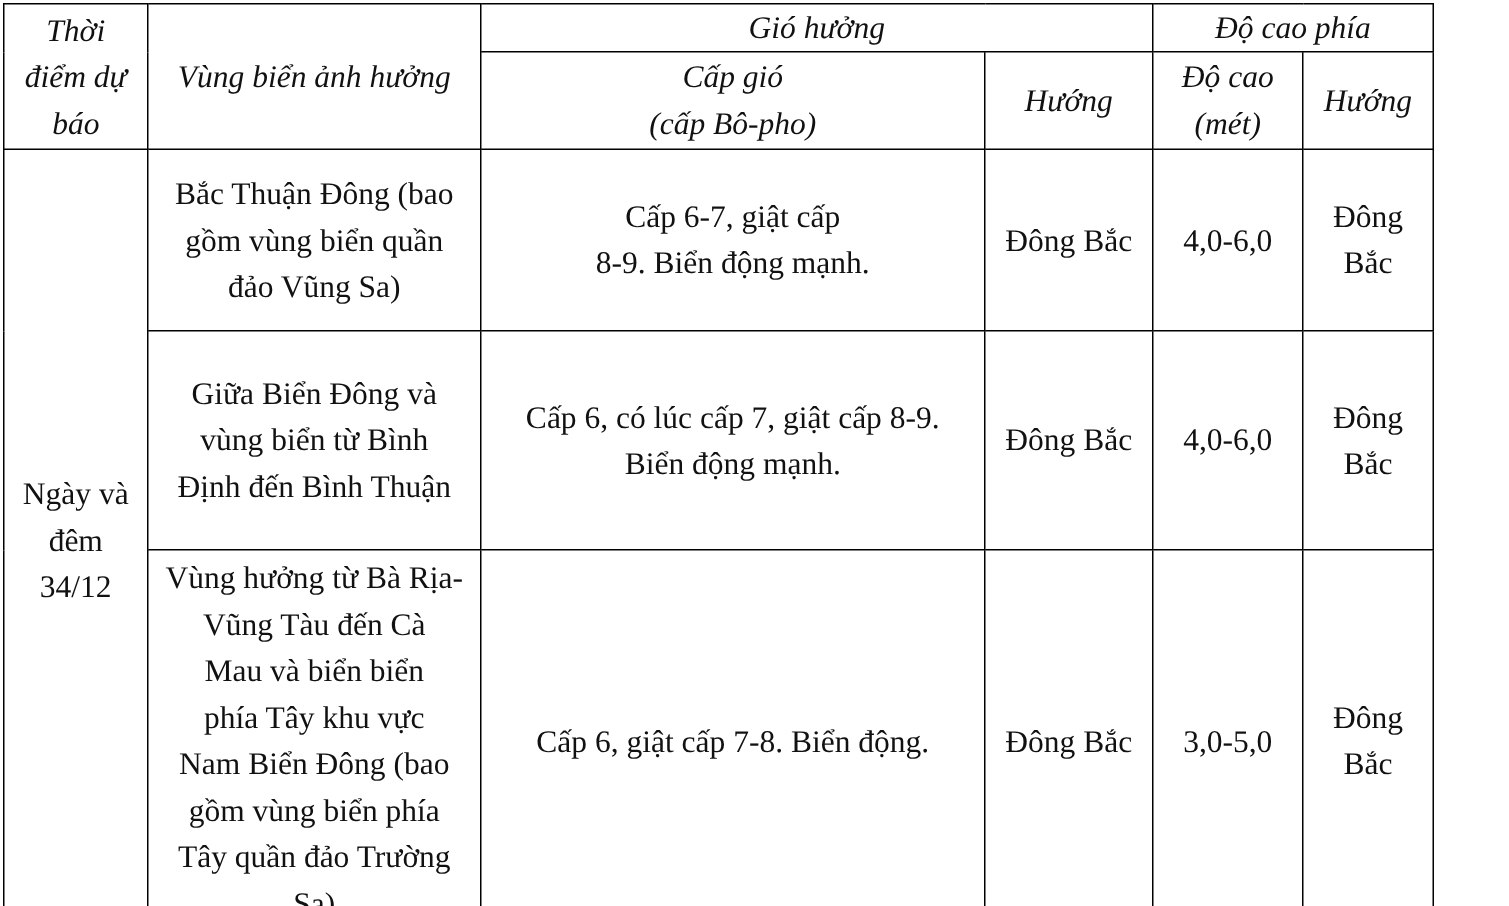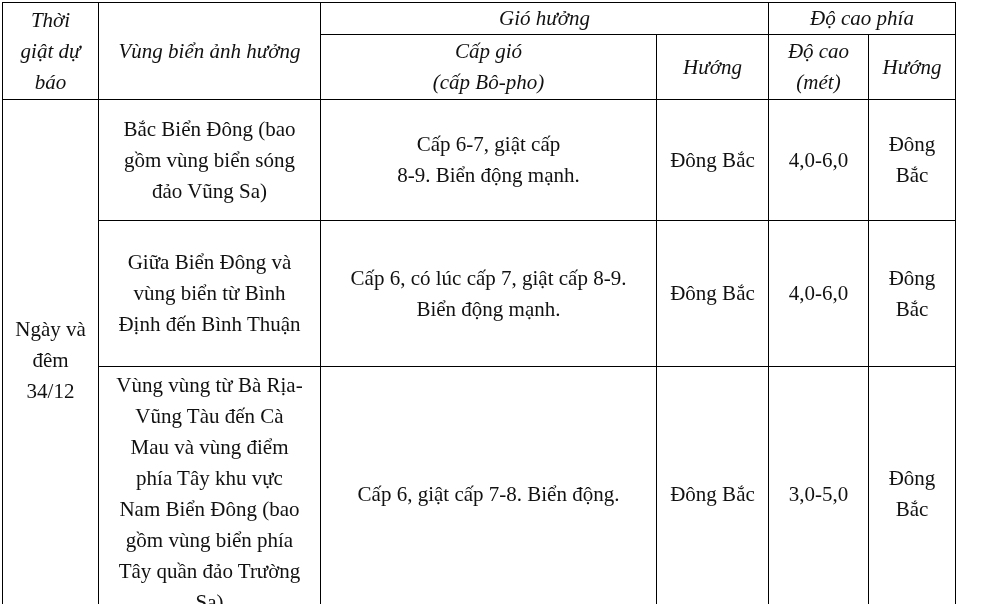--- a/index.html
+++ b/index.html
@@ -57,21 +57,21 @@
       <col class="c2">
       <col class="c3">
       <col class="c4">
       <col class="c5">
       <col class="c6">
   </colgroup>
   <thead>
     <tr class="h-row1">
       <th rowspan="2">
         <span class="ml">Thời</span>
-        <span class="ml">giật dự</span>
+        <span class="ml">điểm dự</span>
         <span class="ml">báo</span>
       </th>
       <th rowspan="2">Vùng biển ảnh hưởng</th>
       <th colspan="2">Gió hưởng</th>
       <th colspan="2">Độ cao phía</th>
     </tr>
     <tr class="h-row2">
       <th>
         <span class="ml">Cấp gió</span>
         <span class="ml">(cấp Bô-pho)</span>
@@ -85,22 +85,22 @@
     </tr>
   </thead>
   <tbody>
     <tr class="r1">
       <td rowspan="3">
         <span class="ml">Ngày và</span>
         <span class="ml">đêm</span>
         <span class="ml">34/12</span>
       </td>
       <td>
-        <span class="ml">Bắc Biển Đông (bao</span>
-        <span class="ml">gồm vùng biển sóng</span>
+        <span class="ml">Bắc Thuận Đông (bao</span>
+        <span class="ml">gồm vùng biển quần</span>
         <span class="ml">đảo Vũng Sa)</span>
       </td>
       <td>
         <span class="ml">Cấp 6-7, giật cấp</span>
         <span class="ml">8-9. Biển động mạnh.</span>
       </td>
       <td>Đông Bắc</td>
       <td>4,0-6,0</td>
       <td>
         <span class="ml">Đông</span>
@@ -119,23 +119,23 @@
       </td>
       <td>Đông Bắc</td>
       <td>4,0-6,0</td>
       <td>
         <span class="ml">Đông</span>
         <span class="ml">Bắc</span>
       </td>
     </tr>
     <tr class="r3">
       <td>
-        <span class="ml">Vùng vùng từ Bà Rịa-</span>
+        <span class="ml">Vùng hưởng từ Bà Rịa-</span>
         <span class="ml">Vũng Tàu đến Cà</span>
-        <span class="ml">Mau và vùng điểm</span>
+        <span class="ml">Mau và biển biển</span>
         <span class="ml">phía Tây khu vực</span>
         <span class="ml">Nam Biển Đông (bao</span>
         <span class="ml">gồm vùng biển phía</span>
         <span class="ml">Tây quần đảo Trường</span>
         <span class="ml">Sa)</span>
       </td>
       <td>
         <span class="ml">Cấp 6, giật cấp 7-8. Biển động.</span>
       </td>
       <td>Đông Bắc</td>

